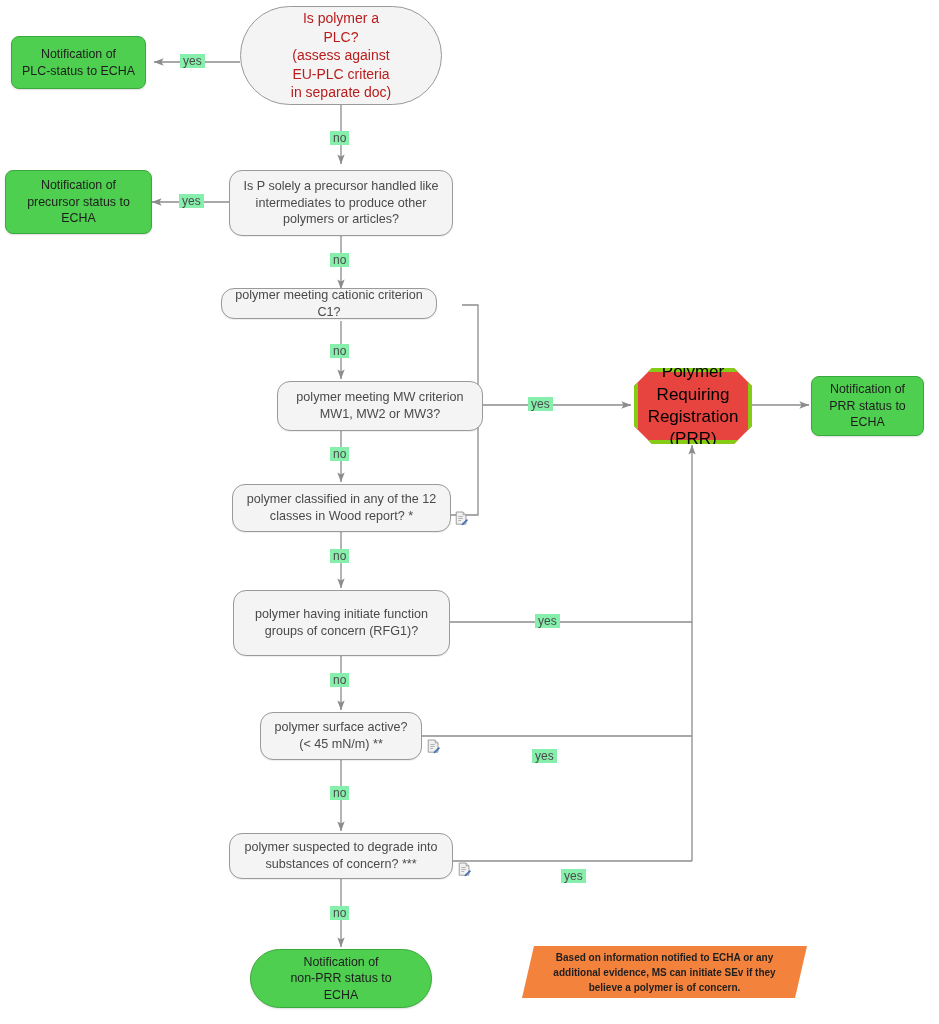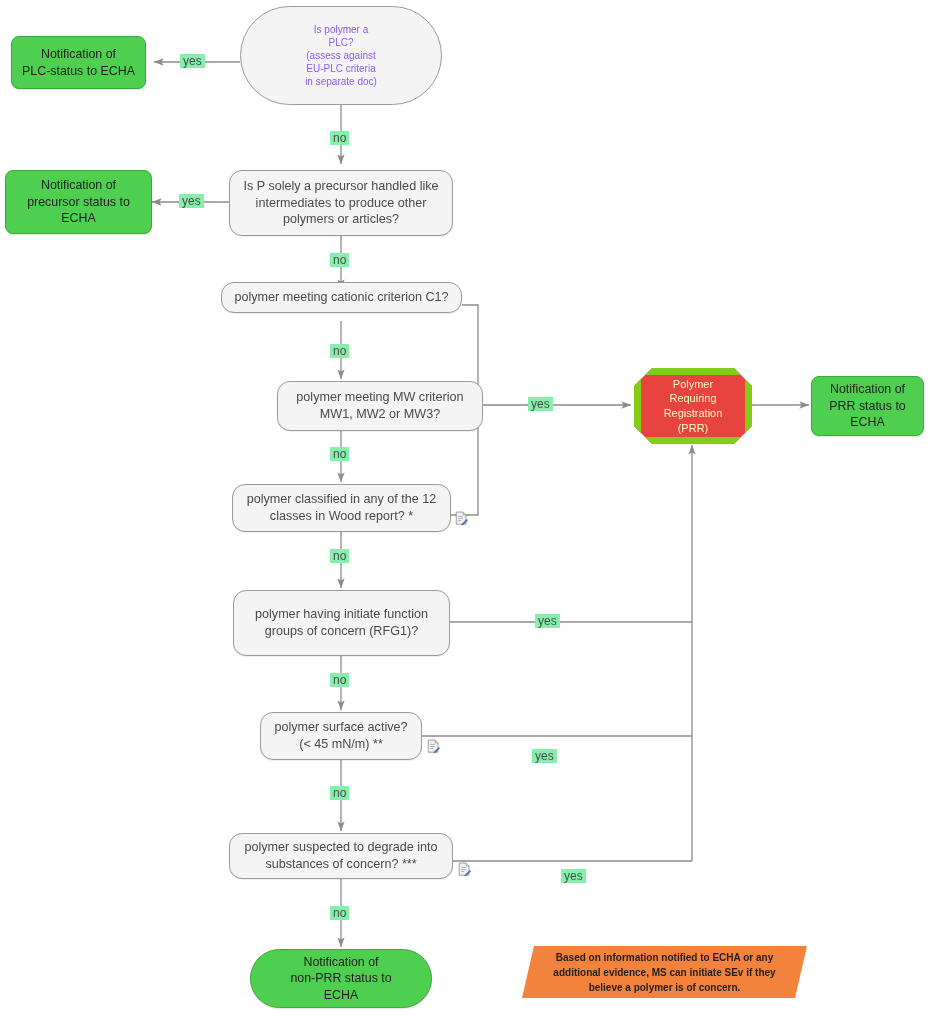--- a/index.html
+++ b/index.html
@@ -43,44 +43,44 @@
     border: 1px solid #9a9a9a;
     border-radius: 13px;
     color: #4a4a4a;
     font-size: 12.6px;
     box-shadow: 0 1px 1px rgba(0,0,0,0.07);
   }
   .node-stadium {
     background: #f4f4f4;
     border: 1px solid #9a9a9a;
     border-radius: 999px;
-    color: #8b5cf6;
-    font-size: 10px;
+    color: #b91c1c;
+    font-size: 14px;
   }
   .node-green {
     background: #4FCF50;
     border: 1px solid #3aa83c;
     border-radius: 8px;
     color: #1d1d1d;
     font-size: 12.4px;
     box-shadow: 0 1px 2px rgba(0,0,0,0.13);
   }
   .node-green-stadium {
     background: #4FCF50;
     border: 1px solid #3aa83c;
     border-radius: 999px;
     color: #1d1d1d;
     font-size: 12.4px;
     box-shadow: 0 1px 2px rgba(0,0,0,0.13);
   }
   .node-octagon {
     background: #E8443F;
-    border: 7px solid #84cc16;
-    color: #fef9c3;
-    font-size: 11px;
+    border: 4px solid #84cc16;
+    color: #000000;
+    font-size: 17px;
     clip-path: polygon(18px 0, calc(100% - 18px) 0, 100% 18px, 100% calc(100% - 18px),
                        calc(100% - 18px) 100%, 18px 100%, 0 calc(100% - 18px), 0 18px);
     box-shadow: 0 1px 2px rgba(0,0,0,0.12);
   }
   .node-parallelogram {
     background: #F2823C;
     border: none;
     color: #1f1f1f;
     font-size: 10px;
     font-weight: bold;
@@ -165,21 +165,21 @@
 PLC-status to ECHA</div>
 
   <div class="node node-decision" style="left:229px; top:170px; width:224px; height:66px;">Is P solely a precursor handled like
 intermediates to produce other
 polymers or articles?</div>
 
   <div class="node node-green" style="left:5px; top:170px; width:147px; height:64px;">Notification of
 precursor status to
 ECHA</div>
 
-  <div class="node node-decision" style="left:221px; top:282px; width:241px; height:31px;">polymer meeting cationic criterion C1?</div>
+  <div class="node node-decision" style="left:221px; top:288px; width:216px; height:31px;">polymer meeting cationic criterion C1?</div>
 
   <div class="node node-decision" style="left:236px; top:381px; width:206px; height:50px;margin-left:41px;">polymer meeting MW criterion
 MW1, MW2 or MW3?</div>
 
   <div class="node node-decision" style="left:232px; top:484px; width:219px; height:48px;">polymer classified in any of the 12
 classes in Wood report? *</div>
 
   <div class="node node-decision" style="left:233px; top:590px; width:217px; height:66px;">polymer having initiate function
 groups of concern (RFG1)?</div>
 

